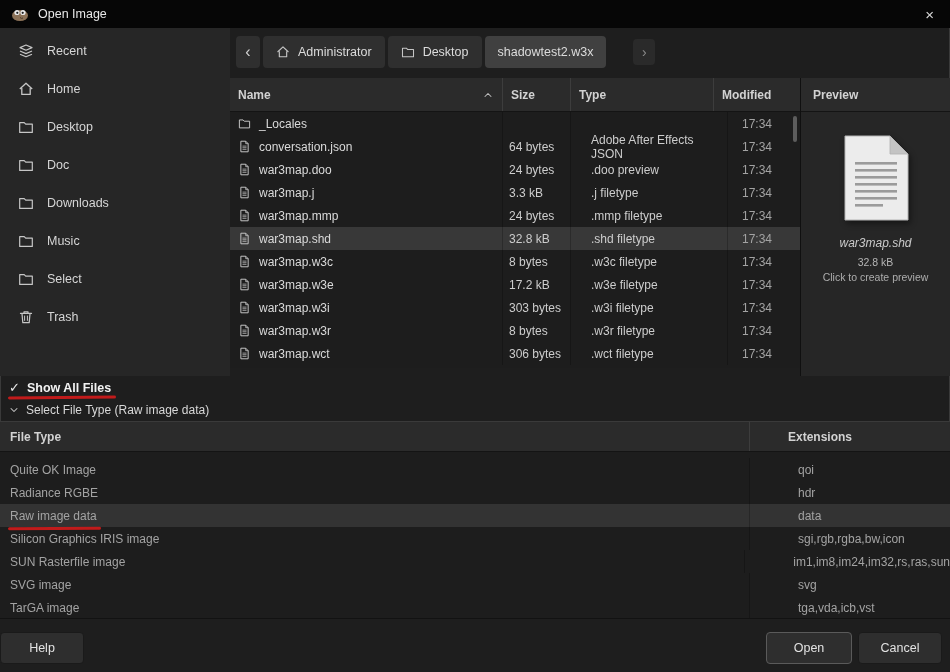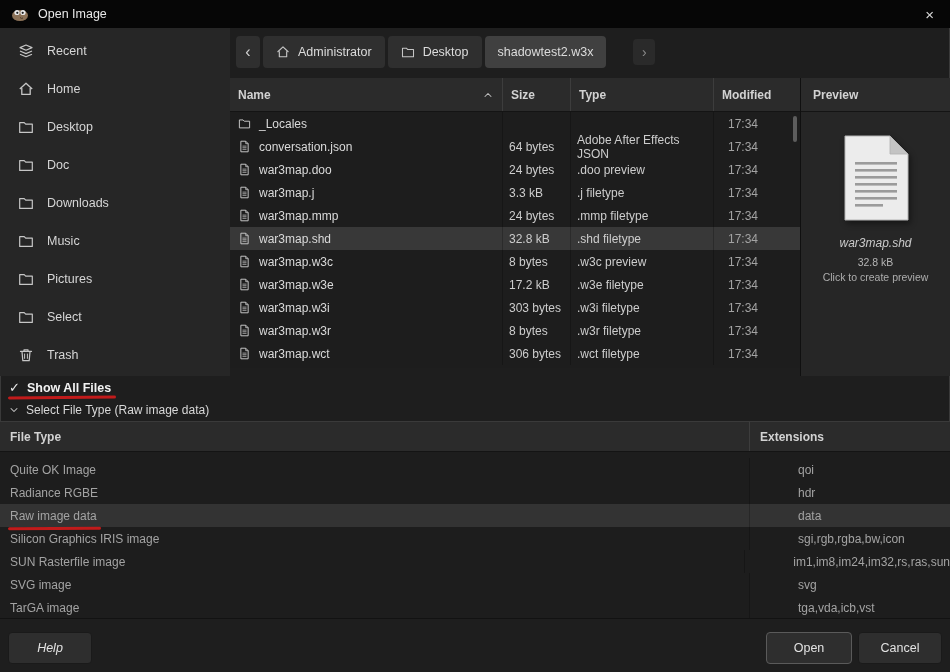--- a/index.html
+++ b/index.html
@@ -43,21 +43,21 @@
   .hc.c-mod{flex:1;border-right:none !important;}
   #sort-caret{position:absolute;right:8px;top:11px;color:#bfbfbf;}
 
   
   #file-rows{position:absolute;left:230px;top:112px;width:570px;height:256px;background:#1d1d1d;}
   .frow{height:23px;display:flex;align-items:center;font-size:12px;color:#dadada;}
   .frow.selected{background:#383838;}
   .frow .cell{box-sizing:border-box;height:100%;display:flex;align-items:center;border-right:1px solid rgba(0,0,0,0.22);}
   .frow .c-name{width:273px;padding-left:8px;gap:8px;}
   .frow .c-size{width:68px;padding-left:6px;color:#cdcdcd;}
-  .frow .c-type{width:143px;padding-left:6px;color:#cdcdcd;}
+  .frow .c-type{width:143px;padding-left:6px;color:#cdcdcd;margin-left:14px;}
   .frow .c-mod{flex:1;padding-left:14px;border-right:none;color:#a3a3a3;}
   .row-icon{width:13px;height:13px;color:#c6c6c6;flex:none;}
   #scroll-thumb{position:absolute;left:793px;top:116px;width:4px;height:26px;background:#5d5d5d;border-radius:2px;}
 
   
   #preview{position:absolute;left:800px;top:78px;width:150px;height:298px;background:#262626;border-left:1px solid #101010;box-sizing:border-box;}
   #preview .phead{height:34px;background:#2b2b2b;border-bottom:1px solid #141414;display:flex;align-items:center;
     padding-left:12px;font-weight:bold;font-size:12px;color:#d2d2d2;box-sizing:border-box;}
   #preview-body{text-align:center;}
   #preview-doc{margin:22px auto 0;filter:drop-shadow(2px 3px 3px rgba(0,0,0,0.45));}
@@ -71,37 +71,37 @@
   #show-all .check{color:#eaeaea;font-size:13px;font-weight:bold;}
   #select-type{position:absolute;left:0;top:400px;height:20px;display:flex;align-items:center;gap:6px;padding-left:8px;
     color:#d8d8d8;font-size:12px;}
   .redline{position:absolute;height:3px;background:var(--annot,#c11b1b);border-radius:2px;}
   #redline1{left:8px;top:396px;width:108px;transform:rotate(-0.5deg);}
   #redline2{left:8px;top:527px;width:93px;transform:rotate(-0.4deg);}
 
   
   #ft-header{position:absolute;left:0;top:421px;width:950px;height:31px;background:#2b2b2b;
     border-top:1px solid #3a3a3a;border-bottom:1px solid #141414;display:flex;box-sizing:border-box;
-    font-weight:bold;font-size:12px;color:#d2d2d2;}
+    font-weight:bold;font-size:12px;color:#d2d2d2;gap:28px;}
   #ft-header .hc{display:flex;align-items:center;padding-left:10px;box-sizing:border-box;}
   .hc.ft-type{width:750px;border-right:1px solid #3d3d3d;}
   .hc.ft-ext{flex:1;padding-left:8px;}
   #ft-rows{position:absolute;left:0;top:452px;width:950px;height:166px;overflow:hidden;background:#1d1d1d;}
   .ftrow{height:23px;display:flex;align-items:center;font-size:12px;color:#a3a3a3;gap:40px;}
   .ftrow.partial{height:6px;}
   .ftrow.selected{background:#333333;}
   .ftrow .cell{box-sizing:border-box;height:100%;display:flex;align-items:center;}
   .ftrow .ft-type{width:750px;padding-left:10px;border-right:1px solid rgba(0,0,0,0.22);}
   .ftrow .ft-ext{flex:1;padding-left:8px;}
 
   
   #bottombar{position:absolute;left:0;top:618px;width:950px;height:54px;background:#1e1e1e;border-top:1px solid #121212;box-sizing:border-box;}
   .btn{position:absolute;top:13px;height:32px;box-sizing:border-box;background:#2e2e2e;border:1px solid #1a1a1a;
     border-radius:4px;color:#e2e2e2;font-size:12.5px;display:flex;align-items:center;justify-content:center;}
-  #help-btn{left:8px;width:84px;font-style:italic;}
+  #help-btn{left:0;width:84px;}
   #open-btn{left:766px;width:86px;border-color:#5a5a5a;}
   #cancel-btn{left:858px;width:84px;}
 </style>
 </head>
 <body>
 
 <svg width="0" height="0" style="position:absolute" aria-hidden="true">
   <defs>
     <symbol id="i-recent" viewBox="0 0 16 16">
       <path d="M8 2 L14 4.6 8 7.2 2 4.6 Z" fill="none" stroke="currentColor" stroke-width="1.2" stroke-linejoin="round"></path>
@@ -182,26 +182,20 @@
   <div class="side-item">
     <svg class="si">
         <use href="#i-folder"></use>
       </svg>
     <span>Music</span>
   </div>
   <div class="side-item">
     <svg class="si">
         <use href="#i-folder"></use>
       </svg>
-    <span>Pictures</span>
-  </div>
-  <div class="side-item">
-    <svg class="si">
-        <use href="#i-folder"></use>
-      </svg>
     <span>Select</span>
   </div>
   <div class="side-item">
     <svg class="si">
         <use href="#i-trash"></use>
       </svg>
     <span>Trash</span>
   </div>
 </div>
 
@@ -315,21 +309,21 @@
     <span class="cell c-mod">17:34</span>
   </div>
   <div class="frow">
     <span class="cell c-name">
         <svg class="row-icon">
           <use href="#i-file"></use>
         </svg>
         <span>war3map.w3c</span>
       </span>
     <span class="cell c-size">8 bytes</span>
-    <span class="cell c-type">.w3c preview</span>
+    <span class="cell c-type">.w3c filetype</span>
     <span class="cell c-mod">17:34</span>
   </div>
   <div class="frow">
     <span class="cell c-name">
         <svg class="row-icon">
           <use href="#i-file"></use>
         </svg>
         <span>war3map.w3e</span>
       </span>
     <span class="cell c-size">17.2 kB</span>

